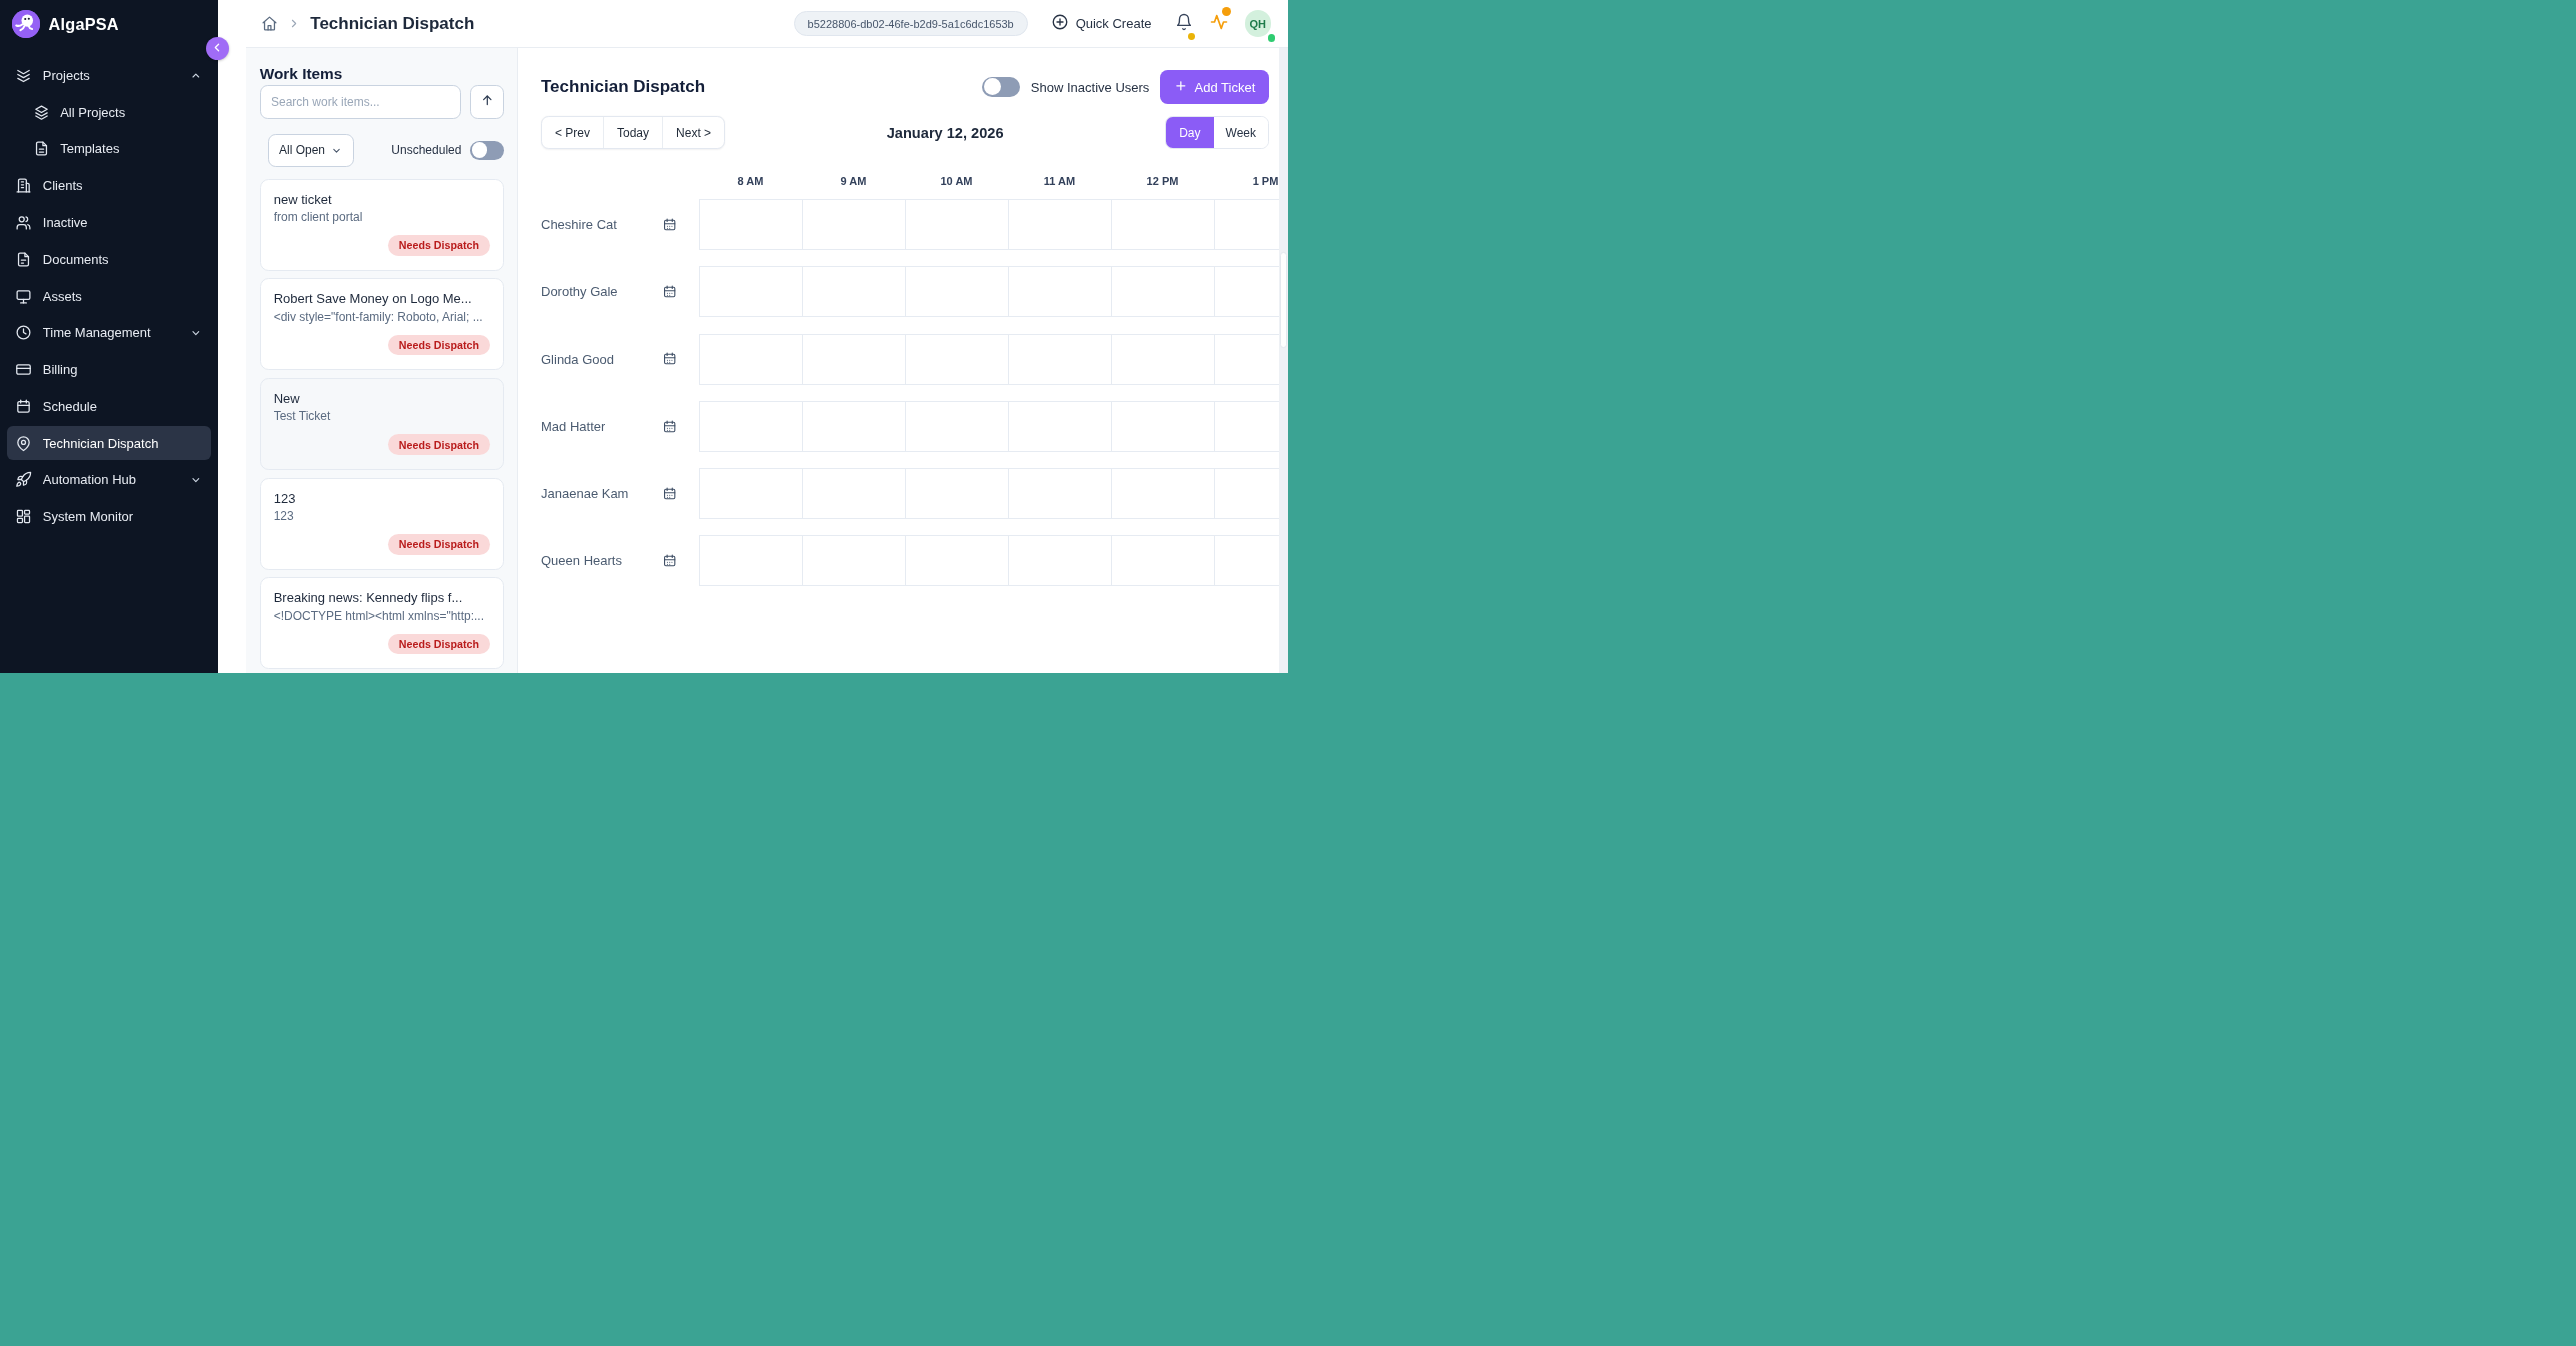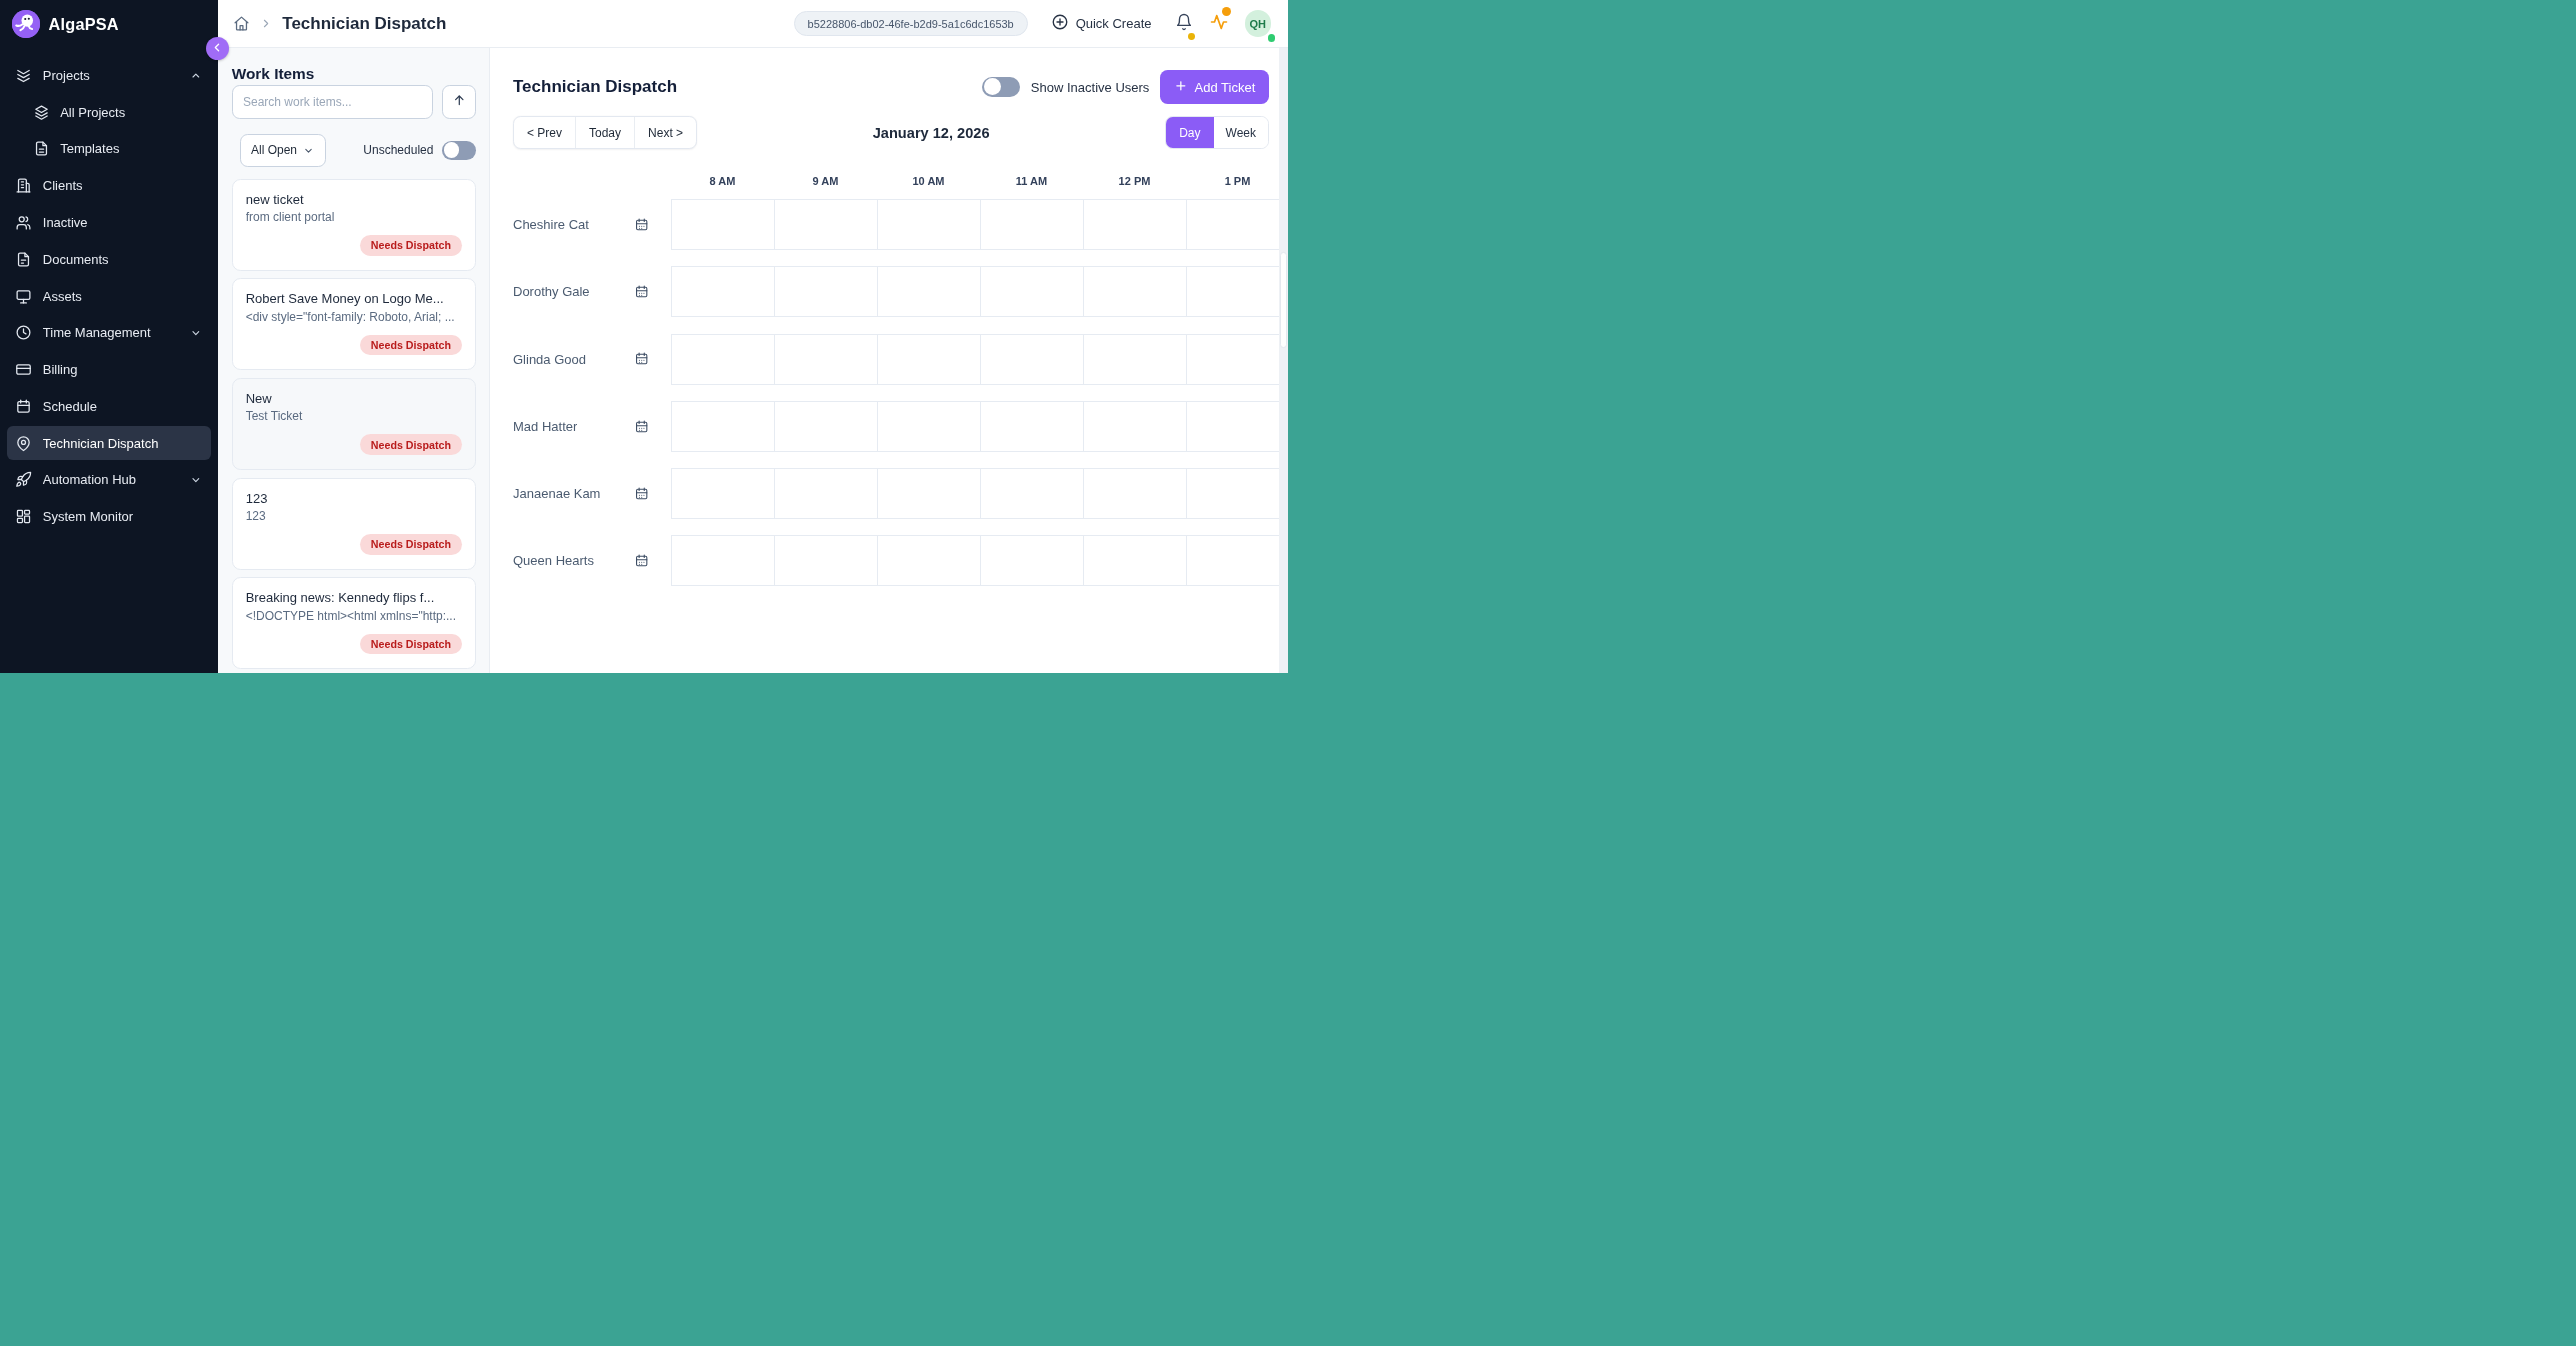--- a/index.html
+++ b/index.html
@@ -3,21 +3,21 @@
 <meta charset="utf-8">
 <style>
   * { box-sizing: border-box; }
   html,body { margin:0; padding:0; }
   body {
     background:#3ba393;
     font-family:"Liberation Sans", sans-serif;
     width:1288px; height:673px; overflow:hidden;
   }
   .app { width:1288px; height:796px; display:flex; background:#fff;
-         border-radius:0 0 13.7px 13.7px; overflow:hidden; position:relative; }
+         border-radius:0 0 13.7px 13.7px; overflow:hidden; position:relative;gap:28px; }
 
   
   .sidebar { width:218px; background:#0d1523; color:#e7ebf2; display:flex;
              flex-direction:column; flex-shrink:0; }
   .brand { display:flex; align-items:center; gap:8.6px; padding:10.3px 12px; height:48px; flex-shrink:0; }
   .logo { width:28px; height:28px; border-radius:50%; background:#9561f5;
           display:flex; align-items:center; justify-content:center; flex-shrink:0; }
   .brand-name { font-size:16.3px; font-weight:700; color:#fff; letter-spacing:0.2px; }
   .side-nav { padding:10.3px 6.9px 0 6.9px; flex:1; display:flex; flex-direction:column; gap:2.6px; overflow:hidden; }
   .side-item { display:flex; align-items:center; gap:10.3px; padding:8.6px 8.6px;

